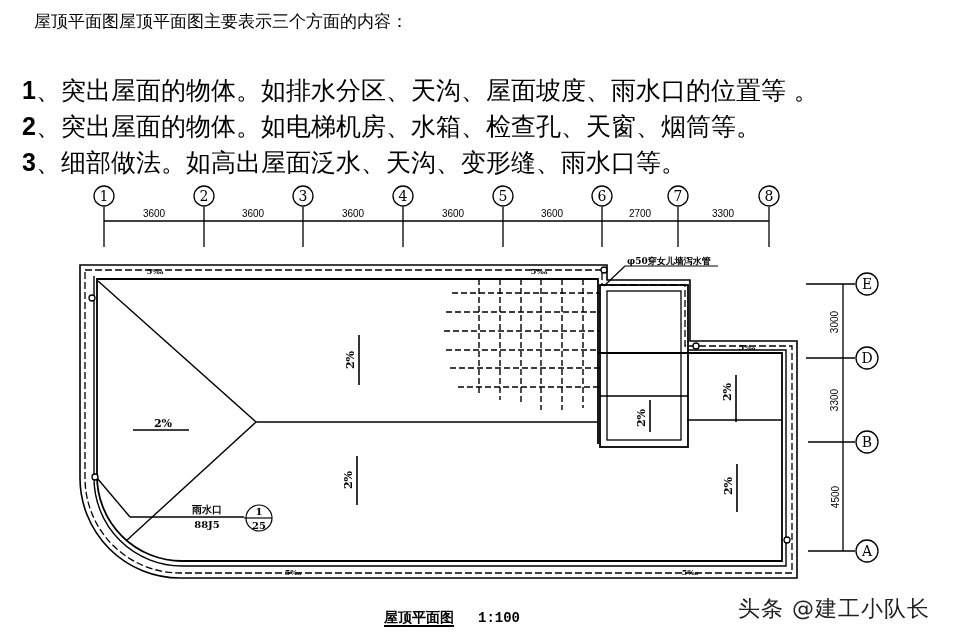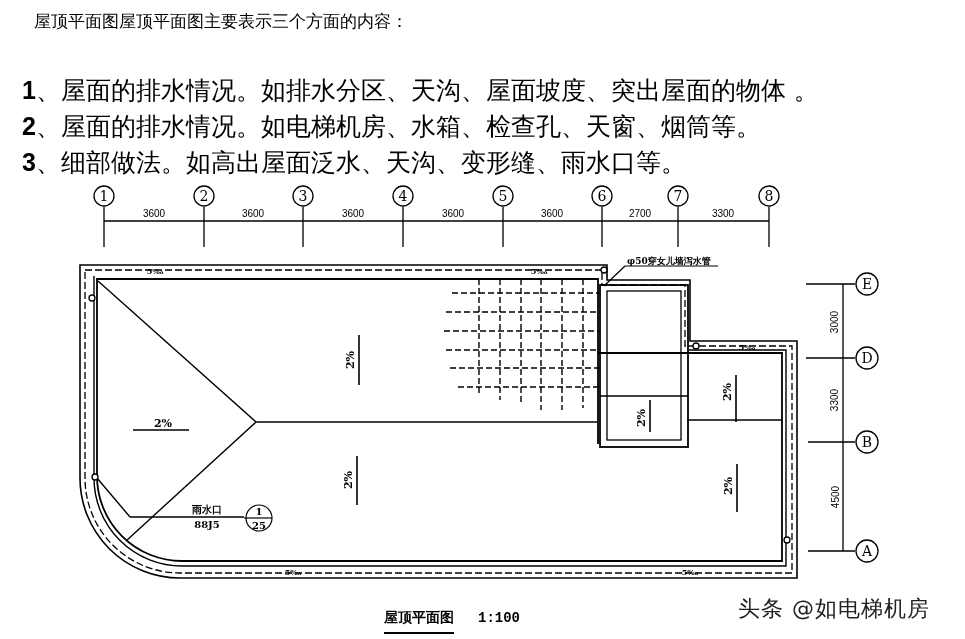--- a/index.html
+++ b/index.html
@@ -6,30 +6,30 @@
   body{width:965px;height:639px;position:relative;overflow:hidden;font-family:"DejaVu Sans",sans-serif;color:#000;}
   .title{position:absolute;left:34px;top:4px;font-size:17px;line-height:34px;letter-spacing:0px;font-family:"DejaVu Sans",sans-serif;}
   .item{position:absolute;left:22px;font-size:25px;line-height:32px;white-space:nowrap;font-family:"DejaVu Sans",sans-serif;}
   .item .num{font-family:"Liberation Sans",sans-serif;font-weight:bold;}
   #item1{top:74px;}
   #item2{top:110px;}
   #item3{top:146px;}
   svg.drawing{position:absolute;left:0;top:0;}
   .watermark{position:absolute;left:738px;top:594px;font-size:22px;color:#222;font-family:"DejaVu Sans",sans-serif;letter-spacing:1px;}
   .caption{position:absolute;left:384px;top:609px;font-size:14px;font-weight:bold;font-family:"DejaVu Serif",serif;}
-  .caption .cap-title{border-bottom:2px solid #000;padding-bottom:7px;}
+  .caption .cap-title{border-bottom:2px solid #000;padding-bottom:0;}
   .caption .cap-scale{margin-left:24px;font-family:"Liberation Mono",monospace;}
 </style>
 </head>
 <body>
 
 <div class="title">屋顶平面图屋顶平面图主要表示三个方面的内容：</div>
 
-<div class="item" id="item1"><span class="num">1</span><span>、屋面的排水情况。如排水分区、天沟、屋面坡度、突出屋面的物体 。</span></div>
-<div class="item" id="item2"><span class="num">2</span><span>、屋面的排水情况。如电梯机房、水箱、检查孔、天窗、烟筒等。</span></div>
+<div class="item" id="item1"><span class="num">1</span><span>、突出屋面的物体。如排水分区、天沟、屋面坡度、雨水口的位置等 。</span></div>
+<div class="item" id="item2"><span class="num">2</span><span>、突出屋面的物体。如电梯机房、水箱、检查孔、天窗、烟筒等。</span></div>
 <div class="item" id="item3"><span class="num">3</span><span>、细部做法。如高出屋面泛水、天沟、变形缝、雨水口等。</span></div>
 
 <svg class="drawing" width="965" height="639" viewBox="0 0 965 639" xmlns="http://www.w3.org/2000/svg" font-family="DejaVu Serif, serif">
 
   <g stroke="#000" fill="none" stroke-width="1.3">
     <line x1="104" y1="221" x2="769" y2="221"></line>
     <line x1="104" y1="207" x2="104" y2="247"></line>
     <line x1="204" y1="207" x2="204" y2="247"></line>
     <line x1="303" y1="207" x2="303" y2="247"></line>
     <line x1="403" y1="207" x2="403" y2="247"></line>
@@ -177,13 +177,13 @@
     <text x="207" y="528">88J5</text>
     <text x="259" y="515">1</text>
     <text x="259" y="529">25</text>
   </g>
 </svg>
 
 <div class="caption">
   <span class="cap-title">屋顶平面图</span><span class="cap-scale">1:100</span>
 </div>
 
-<div class="watermark">头条 @如电梯机房</div>
+<div class="watermark">头条 @建工小队长</div>
 
 </body></html>

